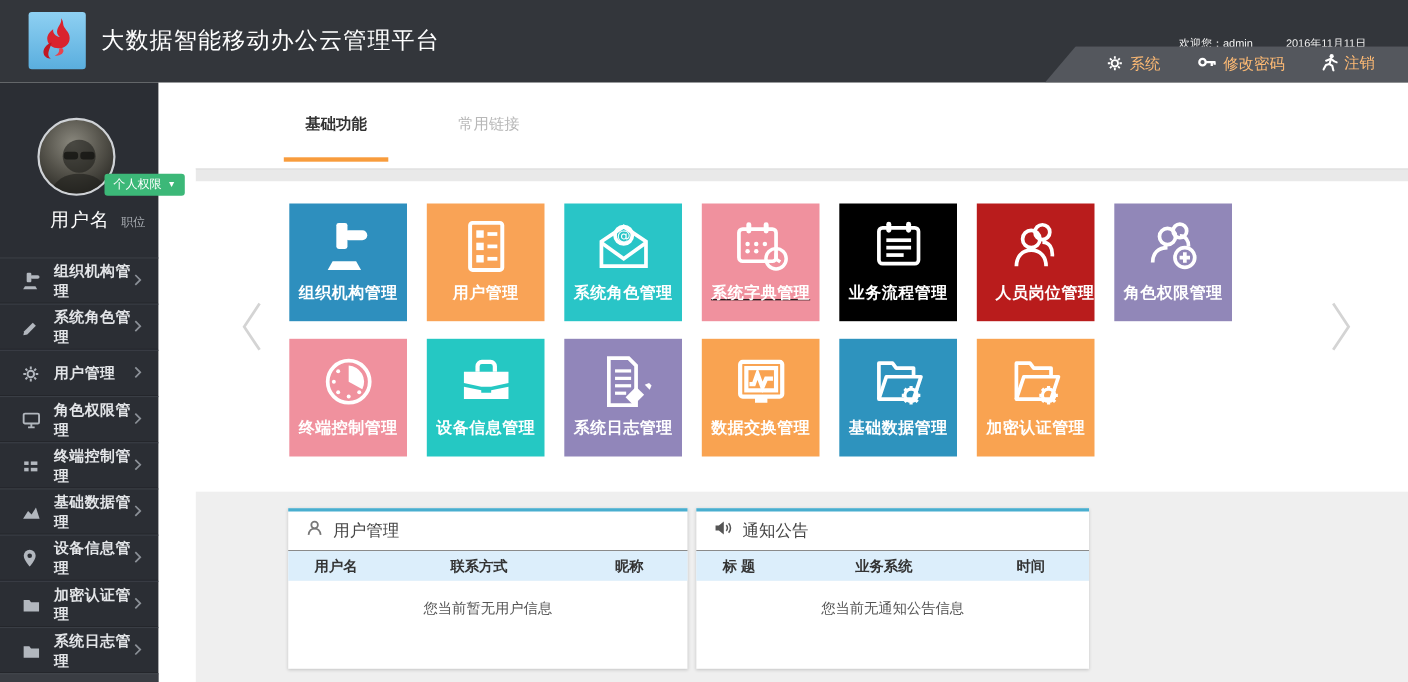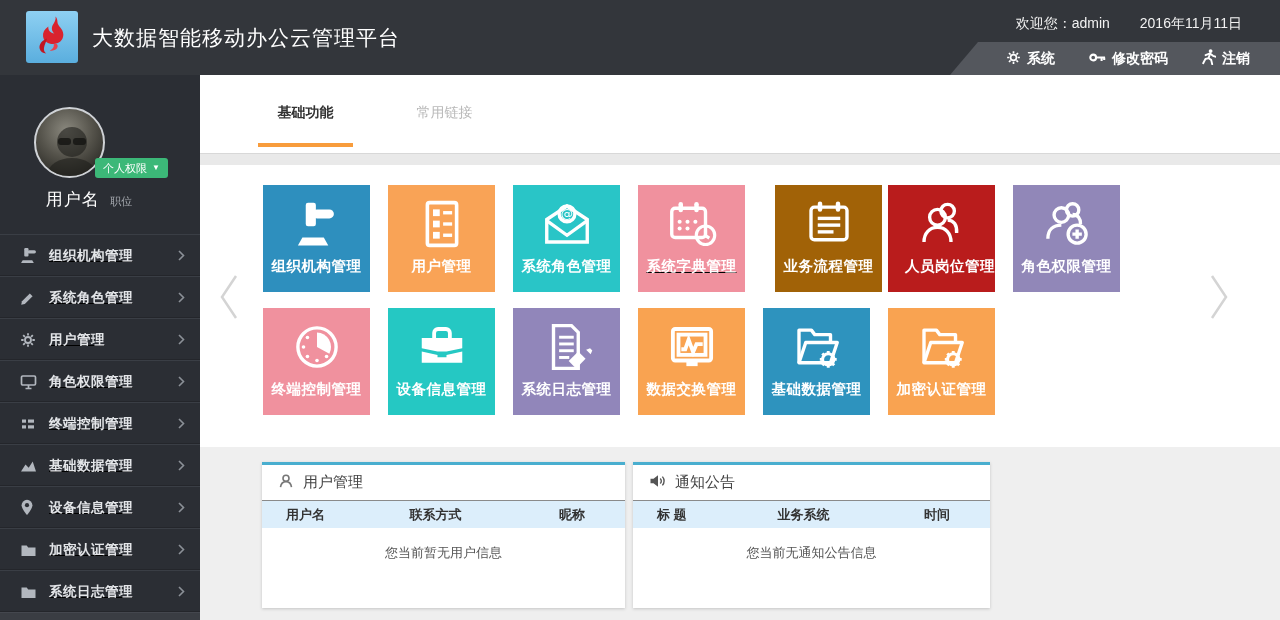--- a/index.html
+++ b/index.html
@@ -4,29 +4,29 @@
 <style>
   * { margin:0; padding:0; box-sizing:border-box; }
   html,body { width:1280px; height:620px; overflow:hidden; }
   body { font-family:"Liberation Sans","DejaVu Sans",sans-serif; position:relative; background:#fff; }
 
   
   .header { position:absolute; left:0; top:0; width:1280px; height:75px; background:var(--header-bg,#33363b); z-index:20;padding-left:40px; }
   .logo { position:absolute; left:26px; top:11px; width:52px; height:52px; border-radius:3px;
           background:linear-gradient(180deg,#8ed0f2 0%,#5aaede 100%); display:flex; align-items:center; justify-content:center; }
   .app-title { position:absolute; left:92px; top:0; height:75px; line-height:75px; color:#ffffff; font-size:21px; letter-spacing:1px; }
-  .welcome-line { position:absolute; right:38px; top:15px; color:#f2f2f2; font-size:14px; white-space:nowrap; }
+  .welcome-line { position:absolute; right:38px; top:33px; color:#f2f2f2; font-size:10px; white-space:nowrap; }
   .welcome-line .date { margin-left:30px; }
   .actions-bar { position:absolute; right:0; top:42px; height:33px; width:330px; background:#54575d;
                  clip-path:polygon(28px 0, 100% 0, 100% 100%, 0 100%);
                  display:flex; align-items:center; justify-content:flex-end; gap:34px; padding-right:30px; }
-  .action-item { display:flex; align-items:center; gap:6px; color:#ffffff; font-size:14px; cursor:pointer;font-weight:bold; }
+  .action-item { display:flex; align-items:flex-start; gap:6px; color:#fdba74; font-size:14px; cursor:pointer; }
 
   
-  .sidebar { position:absolute; left:0; top:75px; width:200px; height:545px; background:var(--sidebar-bg,#2b2e34); z-index:10;text-decoration:underline; }
+  .sidebar { position:absolute; left:0; top:75px; width:144px; height:545px; background:var(--sidebar-bg,#2b2e34); z-index:10; }
   .profile { position:relative; height:159px; }
   .avatar { position:absolute; left:34px; top:32px; width:71px; height:71px; border-radius:50%;
             border:2px solid #cfd2d6; overflow:hidden;
             background:radial-gradient(circle at 45% 32%, #8a887e 0%, #55534b 45%, #2e2d28 80%); }
   .avatar svg { position:absolute; left:0; bottom:-4px; }
   .perm-badge { position:absolute; left:95px; top:83px; height:20px; background:var(--badge-green,#3cb878); color:#fff;
                 font-size:11px; line-height:20px; padding:0 8px; border-radius:3px; display:flex; align-items:center; gap:5px; cursor:pointer; white-space:nowrap; }
   .perm-badge .caret { font-size:8px; }
   .profile-name { position:absolute; left:0; width:178px; top:113px; text-align:center; color:#fff; }
   .profile-name .uname { font-size:17px; letter-spacing:1px; }
@@ -344,21 +344,21 @@
               <circle cx="20" cy="28" r="1.8"></circle>
             </g>
             <g stroke="#fff" stroke-width="2.8" fill="none">
               <circle cx="36" cy="34" r="8.2"></circle>
               <path d="M36 29.5v4.8l3.4 2.2"></path>
             </g>
           </svg>
       </div>
       <div class="tile-label">系统字典管理</div>
     </div>
-    <div class="tile r1 c4" style="background: #a16207; margin-left: 12px;">
+    <div class="tile r1 c4" style="background: #000000;">
       <div class="tile-icon">
         <svg width="54" height="54" viewBox="0 0 48 48">
             <rect x="8" y="9" width="32" height="29" rx="3" stroke="#fff" stroke-width="3" fill="none"></rect>
             <g fill="#fff">
               <rect x="14" y="4" width="4" height="9" rx="2"></rect>
               <rect x="30" y="4" width="4" height="9" rx="2"></rect>
               <rect x="14" y="17.5" width="20" height="3"></rect>
               <rect x="14" y="23.5" width="20" height="3"></rect>
               <rect x="14" y="29.5" width="14" height="3"></rect>
             </g>

